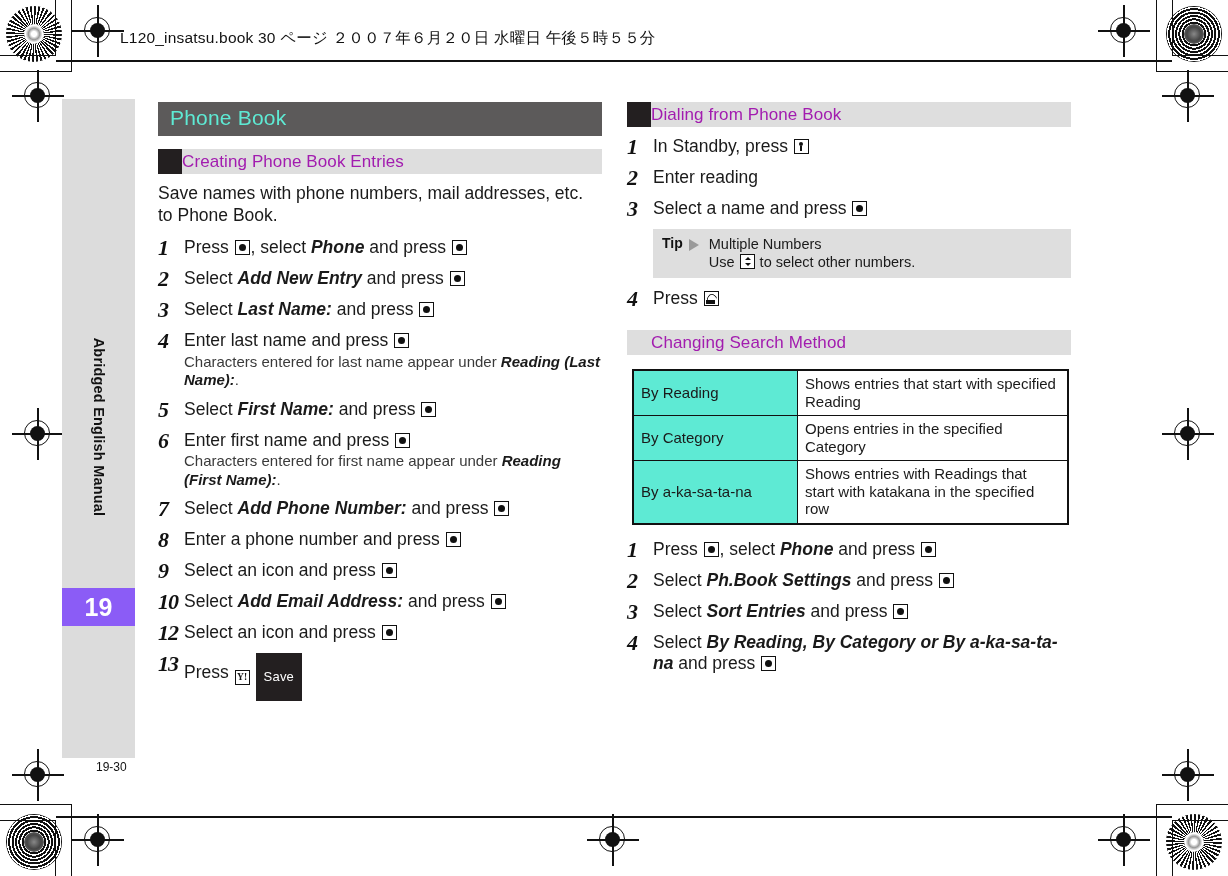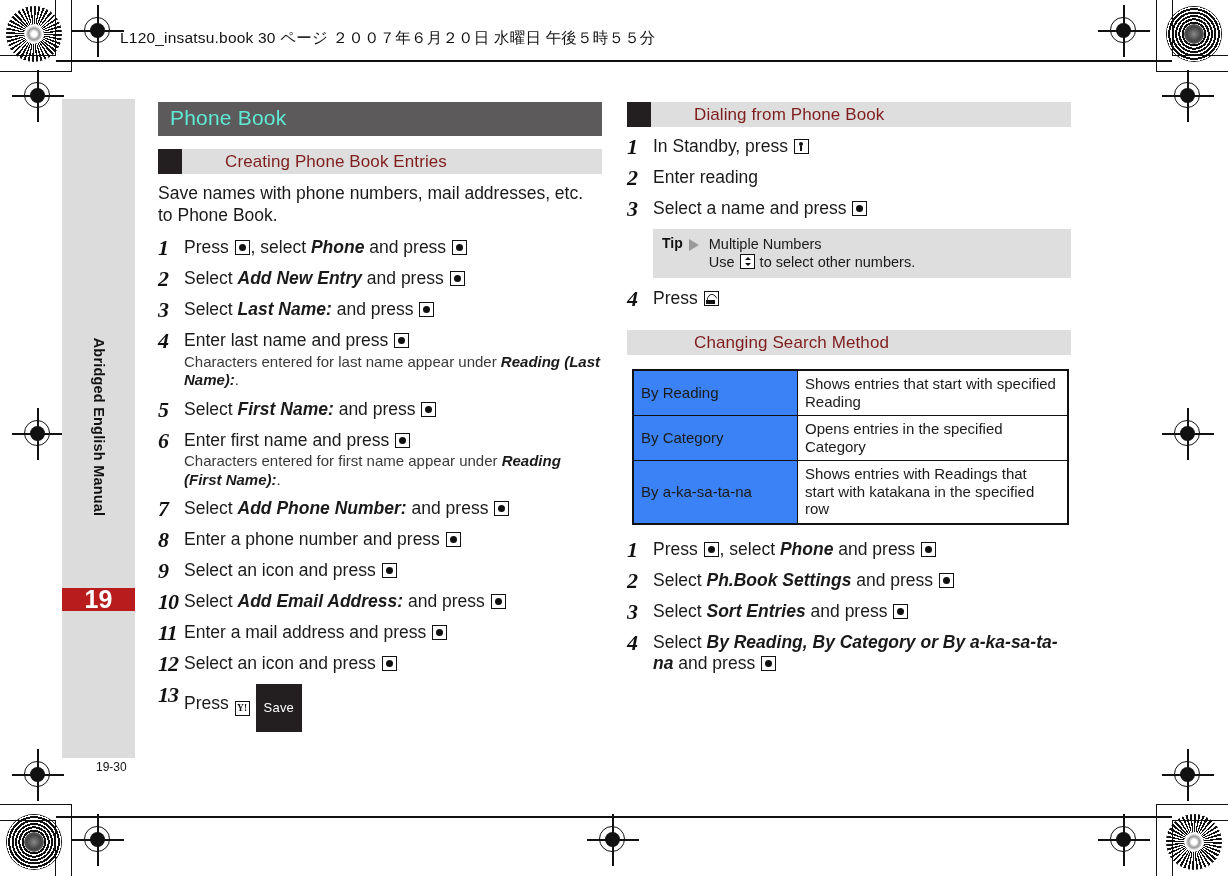--- a/index.html
+++ b/index.html
@@ -55,22 +55,22 @@
     position:absolute;left:62px;top:99px;width:73px;height:659px;
     background:#dcdcdc;
   }
   .sidebar-vtext{
     position:absolute;left:50%;top:320px;transform:translateX(-50%) rotate(90deg);
     transform-origin:center center;
     white-space:nowrap;font-weight:bold;font-size:14.5px;color:#111;
     letter-spacing:.2px;
   }
   .sidebar-chapter{
-    position:absolute;left:0;top:489px;width:73px;height:23px;
-    background:#b91c1c;color:#fff;font-weight:bold;font-size:25px;
+    position:absolute;left:0;top:489px;width:73px;height:38px;
+    background:#8b5cf6;color:#fff;font-weight:bold;font-size:25px;
     display:flex;align-items:center;justify-content:center;
   }
   .folio{
     position:absolute;left:96px;top:760px;
     font-size:12px;color:#111;
   }
 
   
   .col{position:absolute;width:444px;}
   .col-left{left:158px;top:102px;}
@@ -83,23 +83,22 @@
     letter-spacing:.2px;
   }
 
   
   .sec-head{
     display:flex;align-items:stretch;background:#dedede;
     height:25px;margin-top:19px;
   }
   .sec-head .blk{width:24px;background:#231f20;flex:none;}
   .sec-head .txt{
-    flex:1;font-size:17px;line-height:25px;padding-left:11px;color:#7f1d1d;
+    flex:1;font-size:17px;line-height:25px;color:#a21caf;
     letter-spacing:.1px;
-    margin-left:32px;
   }
   .sec-head.first{margin-top:0;}
 
   
   .intro{
     font-size:17.5px;line-height:21.5px;margin-top:9px;color:#1a1a1a;
     letter-spacing:0;
   }
 
   
@@ -186,21 +185,21 @@
 
   
   .tbl{
     border-collapse:collapse;margin-top:14px;margin-left:5px;
     border:2px solid #111;width:437px;table-layout:fixed;
   }
   .tbl td{
     border:1px solid #111;padding:4px 7px 5px 7px;
     font-size:15px;line-height:17.5px;vertical-align:middle;color:#1a1a1a;
   }
-  .tbl td.k{background:#3b82f6;width:149px;}
+  .tbl td.k{background:#5eead4;width:149px;}
   .tbl td.v{background:#fff;}
 
   .steps.after-table{margin-top:14px;}
 </style>
 </head>
 <body>
 
 <div class="starburst" style="left:6px;top:6px;"></div>
 <div class="cornerbox" style="left:-6px;top:-6px;width:62px;height:62px;"></div>
 <div class="cornerbox" style="left:-6px;top:-6px;width:78px;height:78px;"></div>
@@ -351,24 +350,20 @@
     <div class="step">
       <div class="step-num">9</div>
       <div class="step-body"><span>Select an icon and press </span><span class="key center"></span></div>
     </div>
 
     <div class="step">
       <div class="step-num">10</div>
       <div class="step-body"><span>Select </span><i>Add Email Address:</i><span> and press </span><span class="key center"></span></div>
     </div>
 
-    <div class="step">
-      <div class="step-num">11</div>
-      <div class="step-body"><span>Enter a mail address and press </span><span class="key center"></span></div>
-    </div>
 
     <div class="step">
       <div class="step-num">12</div>
       <div class="step-body"><span>Select an icon and press </span><span class="key center"></span></div>
     </div>
 
     <div class="step">
       <div class="step-num">13</div>
       <div class="step-body"><span>Press </span><span class="key ykey">Y!</span><span class="softkey">Save</span></div>
     </div>

